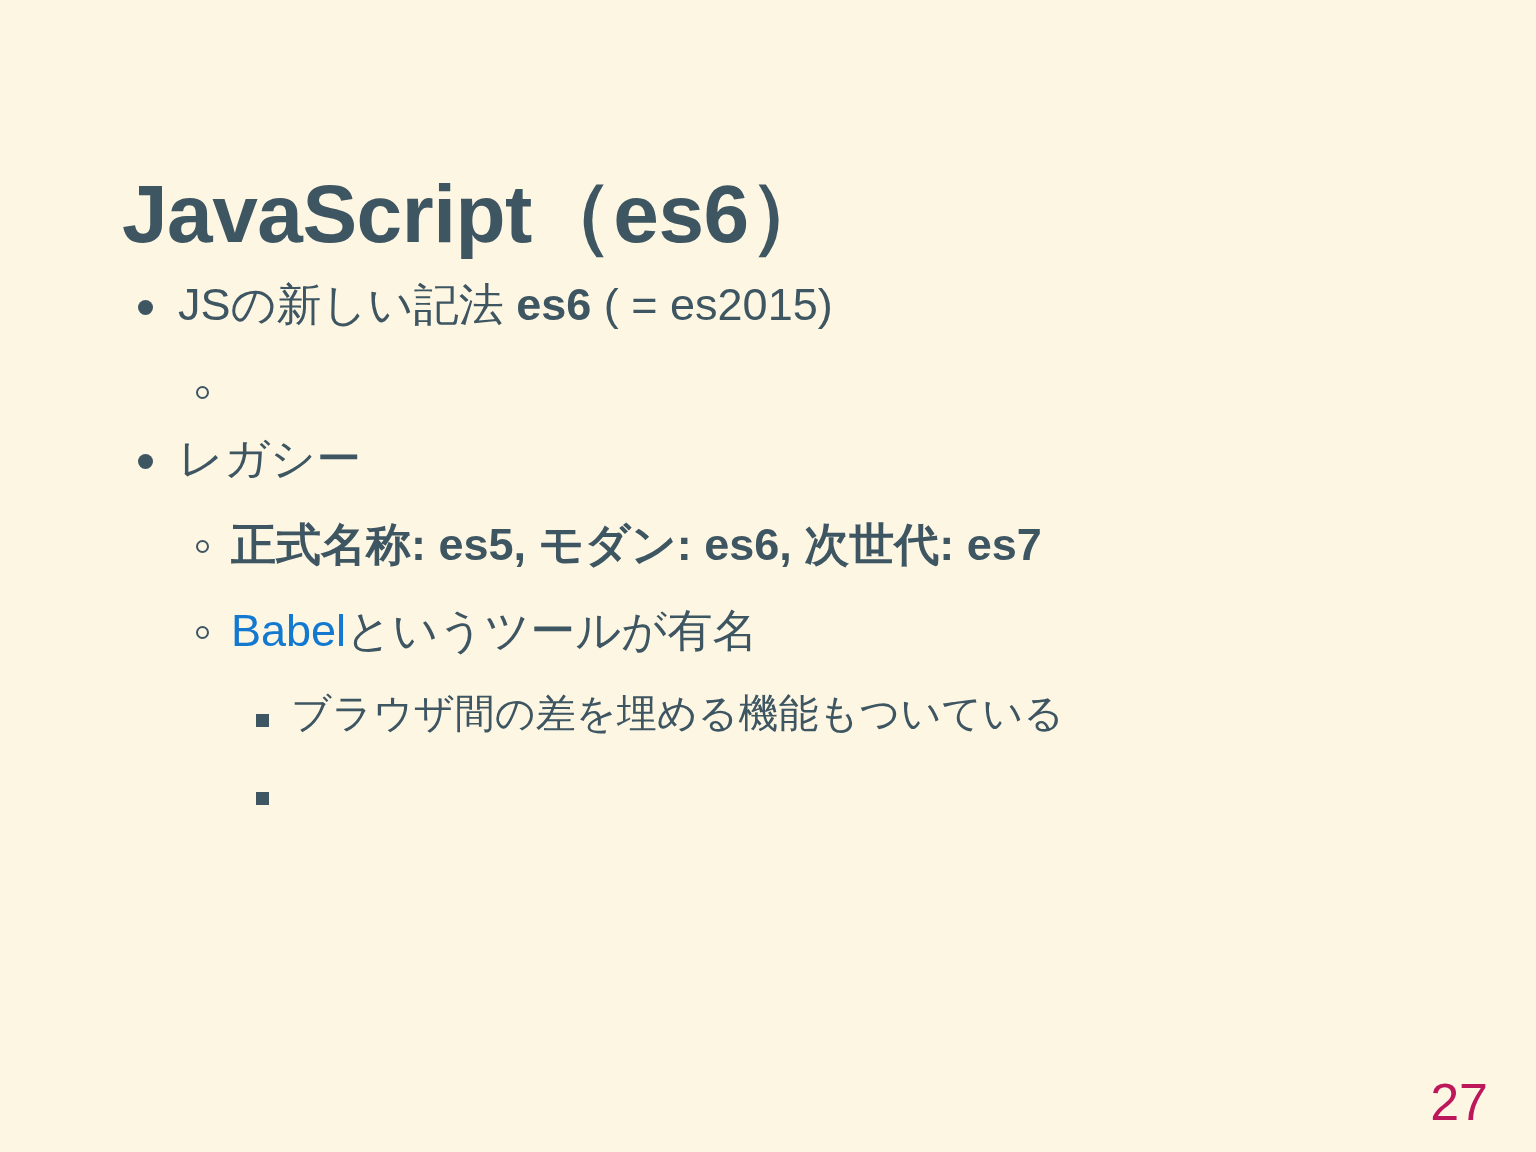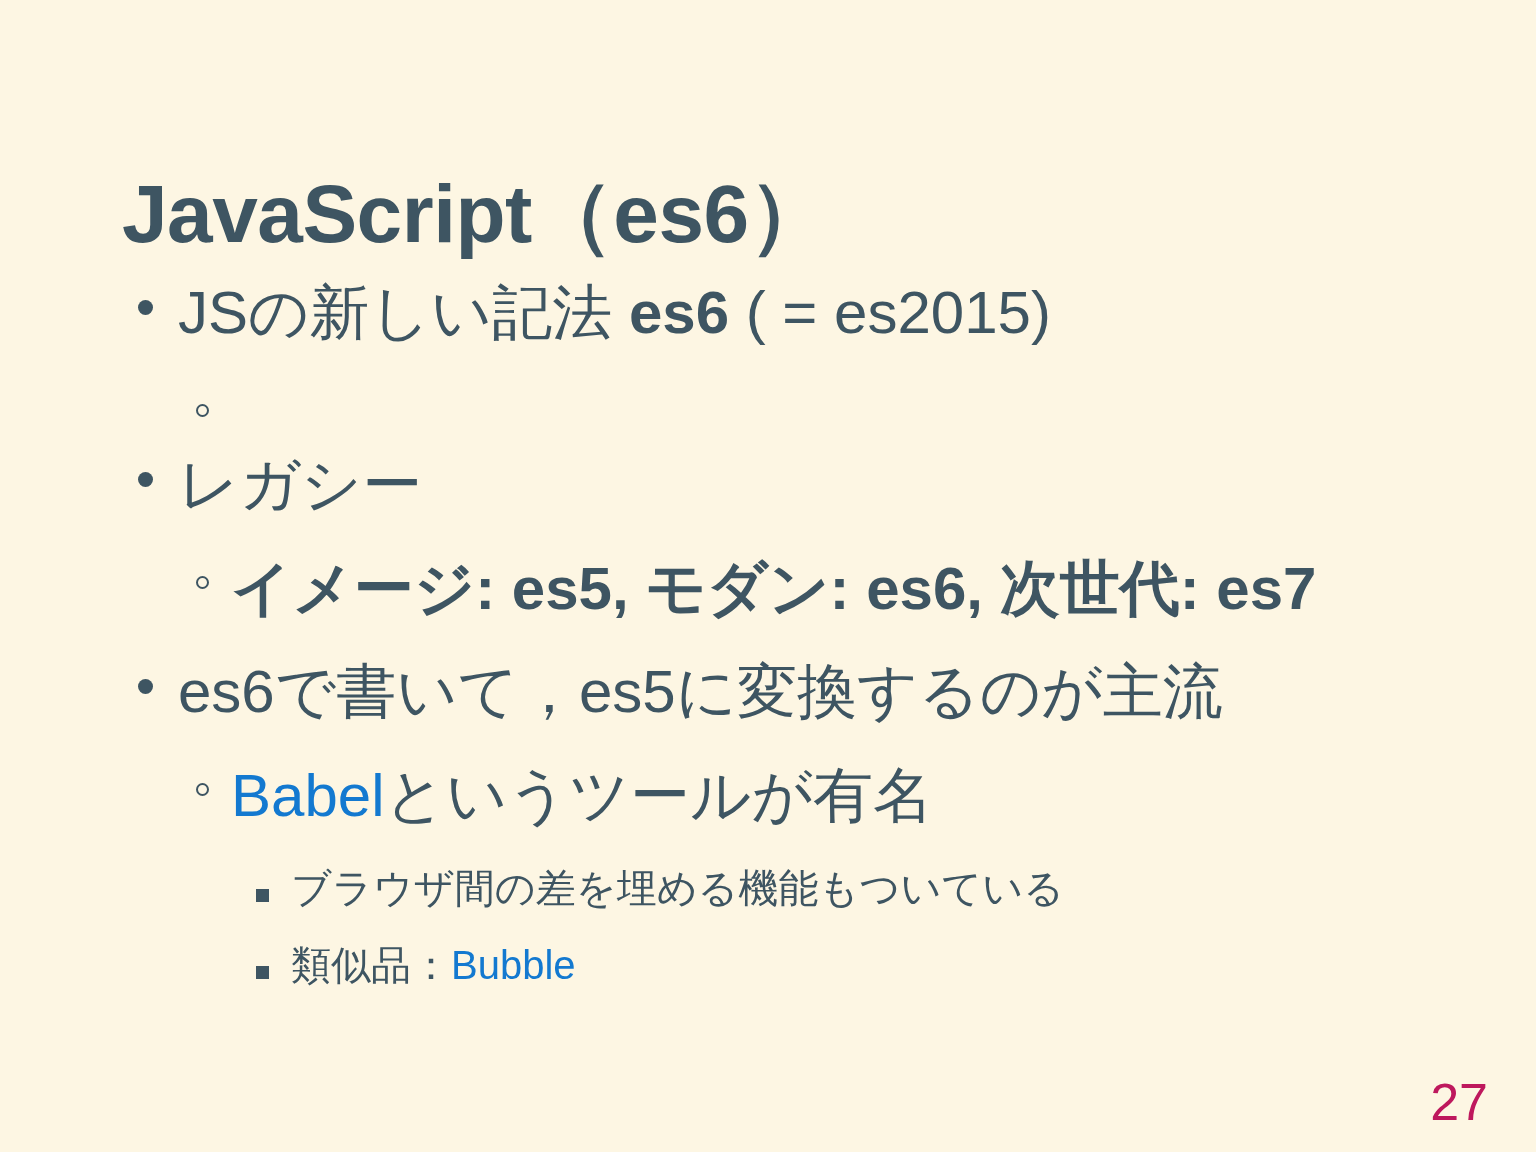--- a/index.html
+++ b/index.html
@@ -77,21 +77,21 @@
     margin-right: 22px;
   }
   .marker-square {
     width: 13px; height: 13px;
     background: #3E5562;
     margin-top: 24px;
     margin-right: 22px;
   }
 
   .li-text {
-    font-size: 60px;
+    font-size: 45px;
     line-height: 1.18;
     color: #3E5562;
     white-space: nowrap;
   }
 
   .li-l3 .li-text { font-size: 40px; }
 
   .b { font-weight: bold; }
   .bold-line { font-weight: bold; }
 
@@ -126,35 +126,30 @@
       </div>
       <div class="li li-l2">
         <span class="marker marker-circle"></span>
       </div>
       <div class="li li-l1">
         <span class="marker marker-disc"></span>
         <div class="li-text"><span>レガシー</span></div>
       </div>
       <div class="li li-l2">
         <span class="marker marker-circle"></span>
-        <div class="li-text bold-line"><span class="b">イメージ: es5, モダン: es6, 次世代: es7</span></div>
-      </div>
-      <div class="li li-l1">
-        <span class="marker marker-disc"></span>
-        <div class="li-text"><span>es6で書いて，es5に変換するのが主流</span></div>
+        <div class="li-text bold-line"><span class="b">正式名称: es5, モダン: es6, 次世代: es7</span></div>
       </div>
       <div class="li li-l2">
         <span class="marker marker-circle"></span>
         <div class="li-text"><a class="link">Babel</a><span>というツールが有名</span></div>
       </div>
       <div class="li li-l3">
         <span class="marker marker-square"></span>
         <div class="li-text"><span>ブラウザ間の差を埋める機能もついている</span></div>
       </div>
       <div class="li li-l3">
         <span class="marker marker-square"></span>
-        <div class="li-text"><span>類似品：</span><a class="link">Bubble</a></div>
       </div>
     </div>
 
   <div class="page-number">27</div>
 
 </div>
 
 </body></html>

